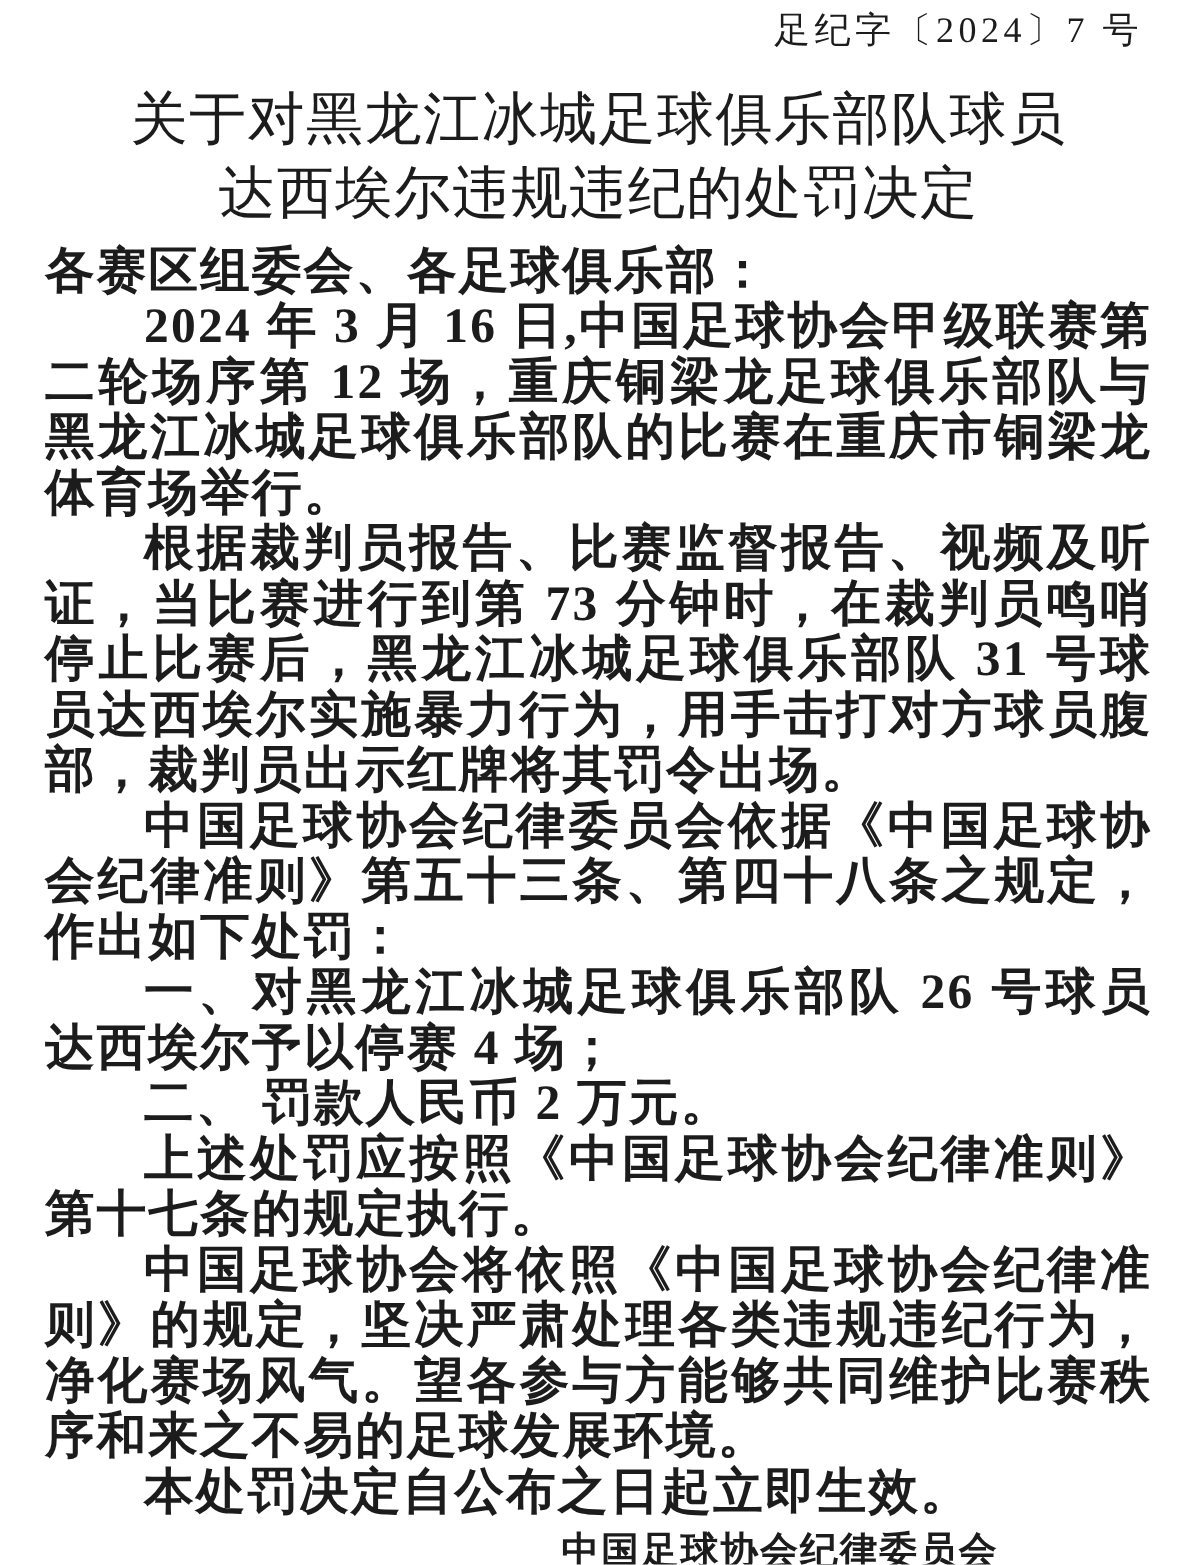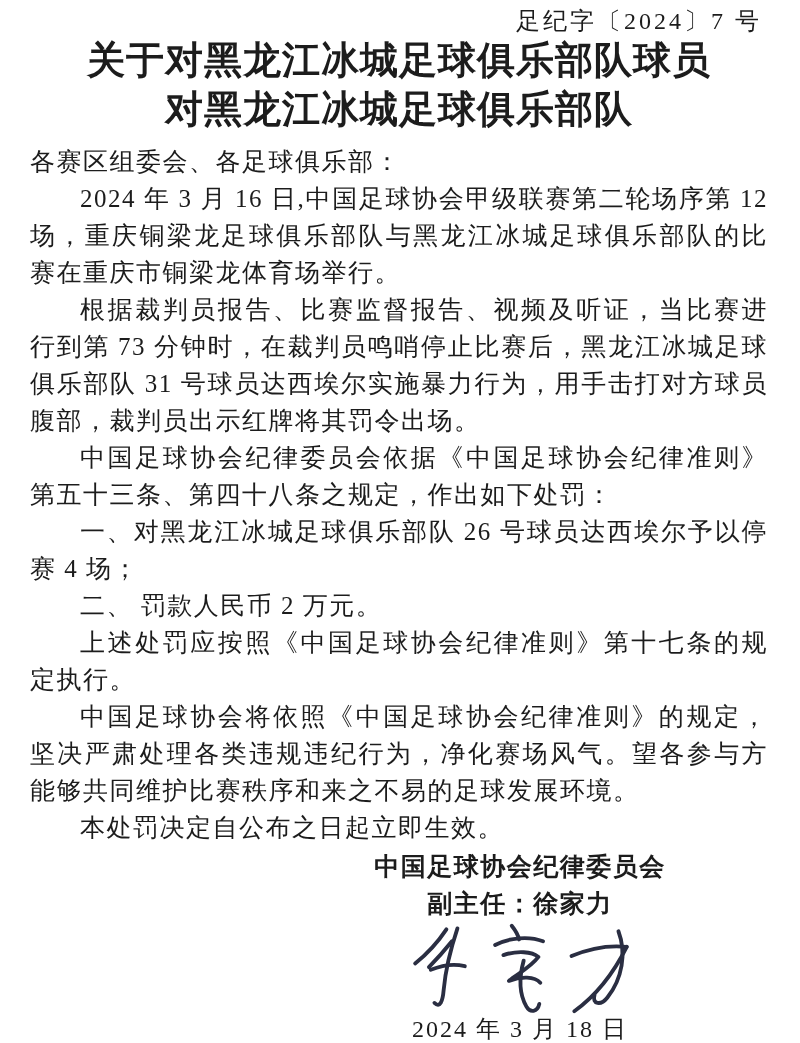--- a/index.html
+++ b/index.html
@@ -24,33 +24,34 @@
     border-radius: 10px;
   }
   .doc-number {
     text-align: right;
     font-size: 24px;
     line-height: 30px;
     letter-spacing: 3px;
     padding-right: 6px;
   }
   .title {
-    margin-top: 0;
+    margin-top: 20px;
     text-align: center;
-    font-weight: bold;
+    font-weight: normal;
     font-size: 38px;
     line-height: 49px;
     letter-spacing: 1px;
   }
   .body-text {
     margin-top: 9px;
-    font-size: 25px;
+    font-size: 33px;
     line-height: 37px;
     letter-spacing: 1.5px;
     text-align: justify;
+    font-weight: bold;
   }
   .salutation { text-indent: 0; }
   .para { text-indent: 2em; }
   .sig-block {
     width: 400px;
     margin: 2px 48px 0 auto;
     text-align: center;
     font-size: 25px;
     letter-spacing: 1.5px;
   }
@@ -76,21 +77,21 @@
 </style>
 </head>
 <body>
 
 <div class="page">
 
   <div class="doc-number">足纪字〔2024〕7 号</div>
 
   <div class="title">
     <div>关于对黑龙江冰城足球俱乐部队球员</div>
-    <div>对黑龙江冰城足球俱乐部队</div>
+    <div>达西埃尔违规违纪的处罚决定</div>
   </div>
 
   <div class="body-text">
     <p class="salutation">各赛区组委会、各足球俱乐部：</p>
     <p class="para">2024 年 3 月 16 日,中国足球协会甲级联赛第二轮场序第 12 场，重庆铜梁龙足球俱乐部队与黑龙江冰城足球俱乐部队的比赛在重庆市铜梁龙体育场举行。</p>
     <p class="para">根据裁判员报告、比赛监督报告、视频及听证，当比赛进行到第 73 分钟时，在裁判员鸣哨停止比赛后，黑龙江冰城足球俱乐部队 31 号球员达西埃尔实施暴力行为，用手击打对方球员腹部，裁判员出示红牌将其罚令出场。</p>
     <p class="para">中国足球协会纪律委员会依据《中国足球协会纪律准则》第五十三条、第四十八条之规定，作出如下处罚：</p>
     <p class="para">一、对黑龙江冰城足球俱乐部队 26 号球员达西埃尔予以停赛 4 场；</p>
     <p class="para">二、 罚款人民币 2 万元。</p>
     <p class="para">上述处罚应按照《中国足球协会纪律准则》第十七条的规定执行。</p>

